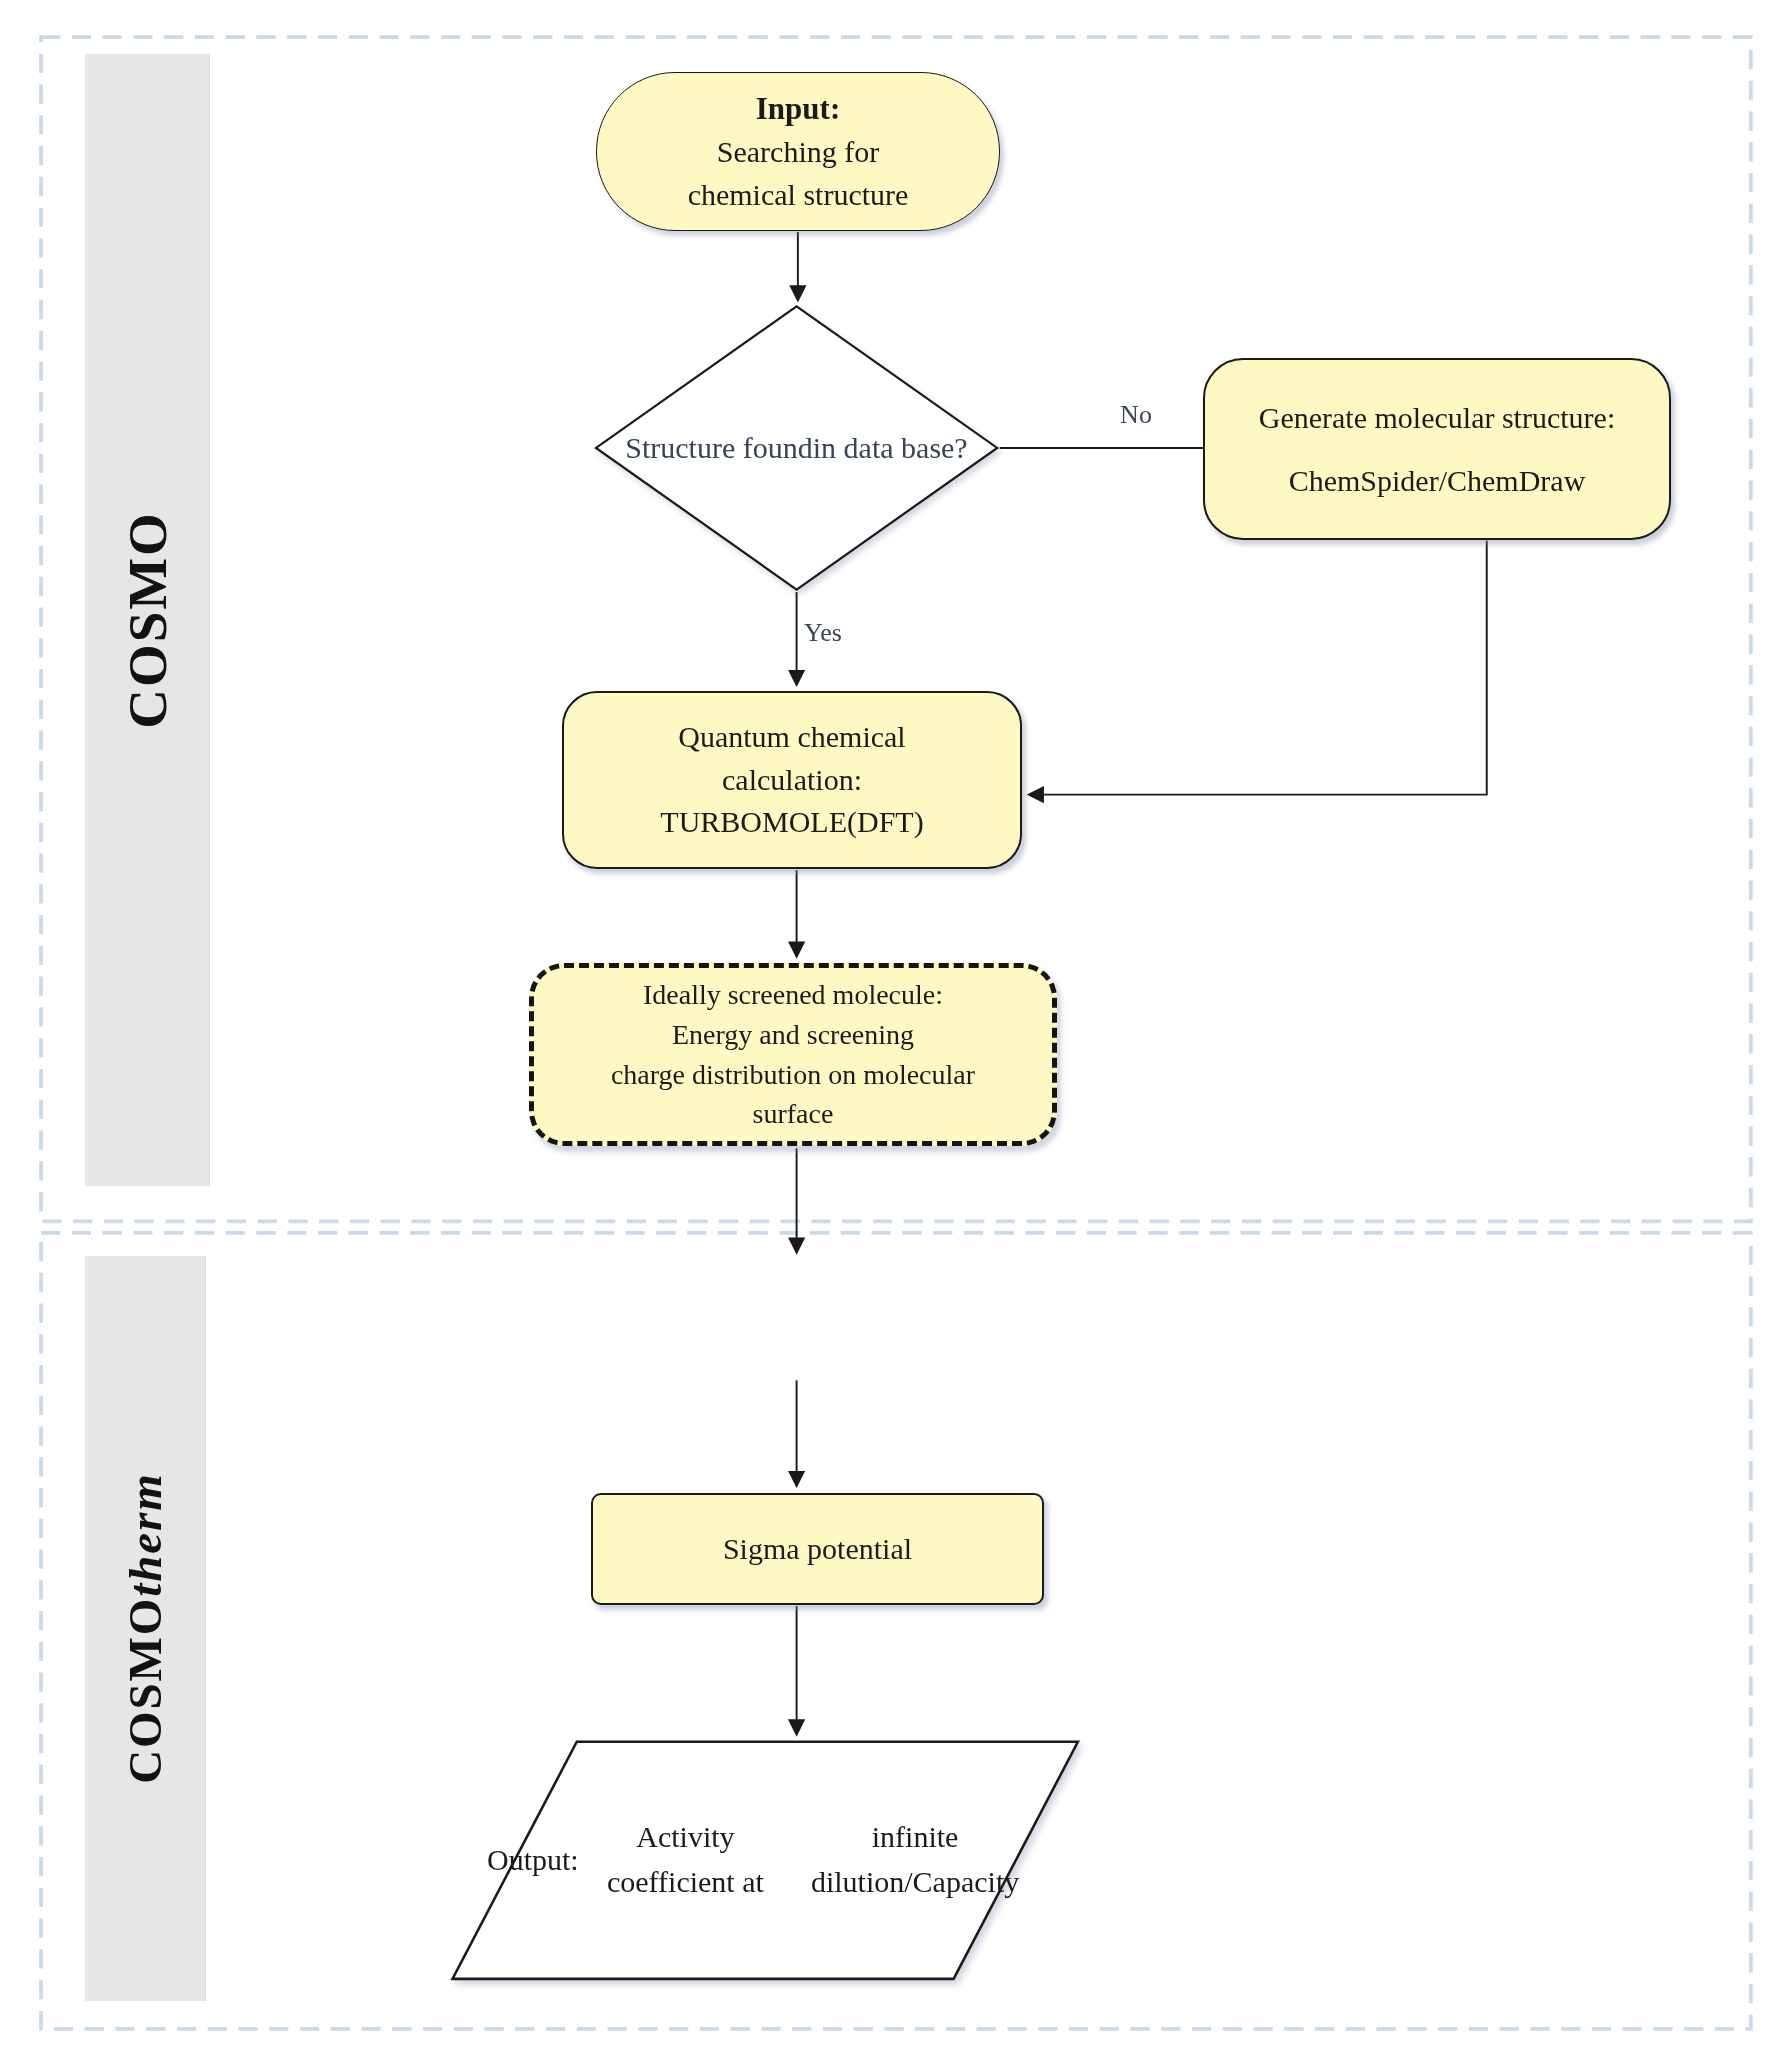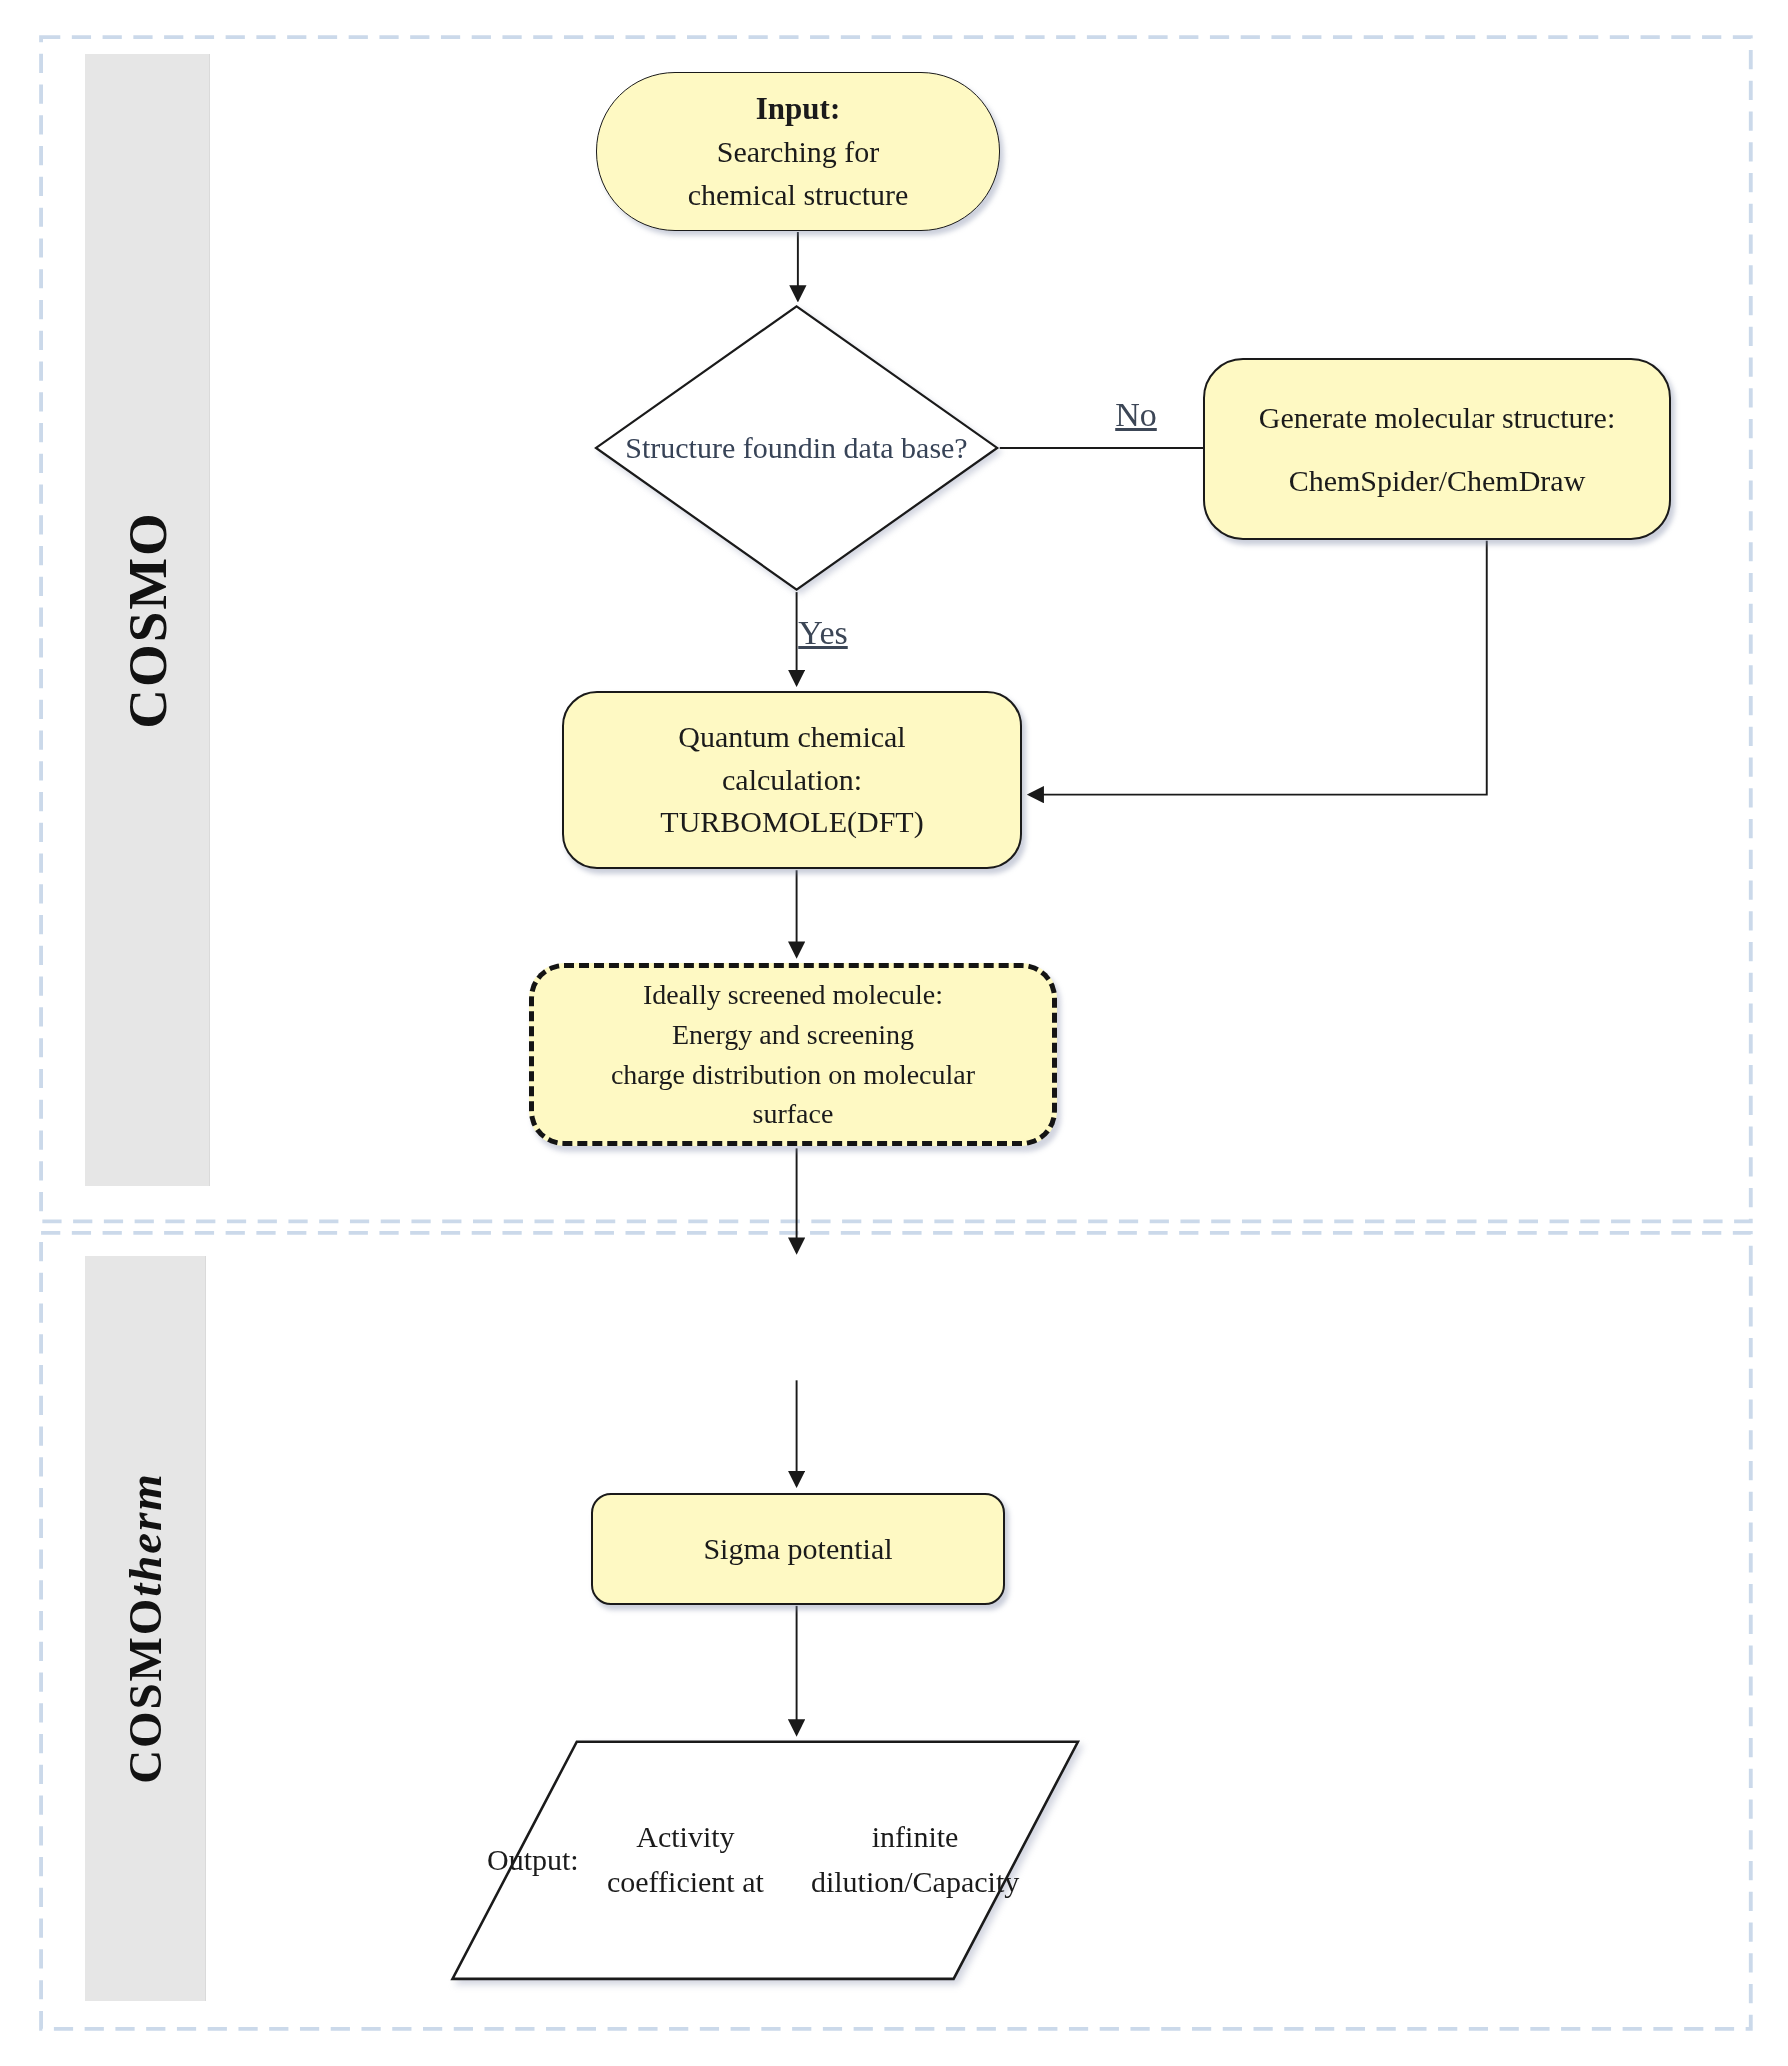--- a/index.html
+++ b/index.html
@@ -47,21 +47,21 @@
     position:absolute;z-index:2;
     display:flex;flex-direction:row;
     align-items:center;justify-content:center;
     text-align:center;
     font-size:30px;line-height:1.5;
     background:transparent;border:none;box-shadow:none;
   }
   .edge-label{
     position:absolute;z-index:2;
     transform:translate(-50%,-50%);
-    font-size:34px;color:#3c4656;text-decoration:underline;
+    font-size:26px;color:#3c4656;
   }
   .decision-text{color:#374357;}
 </style>
 </head>
 <body>
 
 <div id="canvas">
 
   <div class="bar" style="left:85px;top:54px;width:124px;height:1132px;"></div>
   <div class="bar" style="left:85px;top:1256px;width:120px;height:745px;"></div>
@@ -123,21 +123,21 @@
     <div>surface</div>
   </div>
 
   <div class="node" style="left:562px;top:691px;width:460px;height:178px;border-radius:35px;">
     <div>Quantum chemical</div>
     <div>calculation:</div>
     <div>TURBOMOLE(DFT)</div>
   </div>
 
 
-  <div class="node" style="left:591px;top:1493px;width:414px;height:112px;border-radius:20px;">
+  <div class="node" style="left:591px;top:1493px;width:453px;height:112px;border-radius:10px;">
     <div>Sigma potential</div>
   </div>
 
   <div class="overlay-text" style="left:487px;top:1750px;width:551px;height:218px;">
     <div class="ttl">Output:</div>
     <div>Activity coefficient at</div>
     <div>infinite dilution/Capacity</div>
   </div>
 
 </div>

